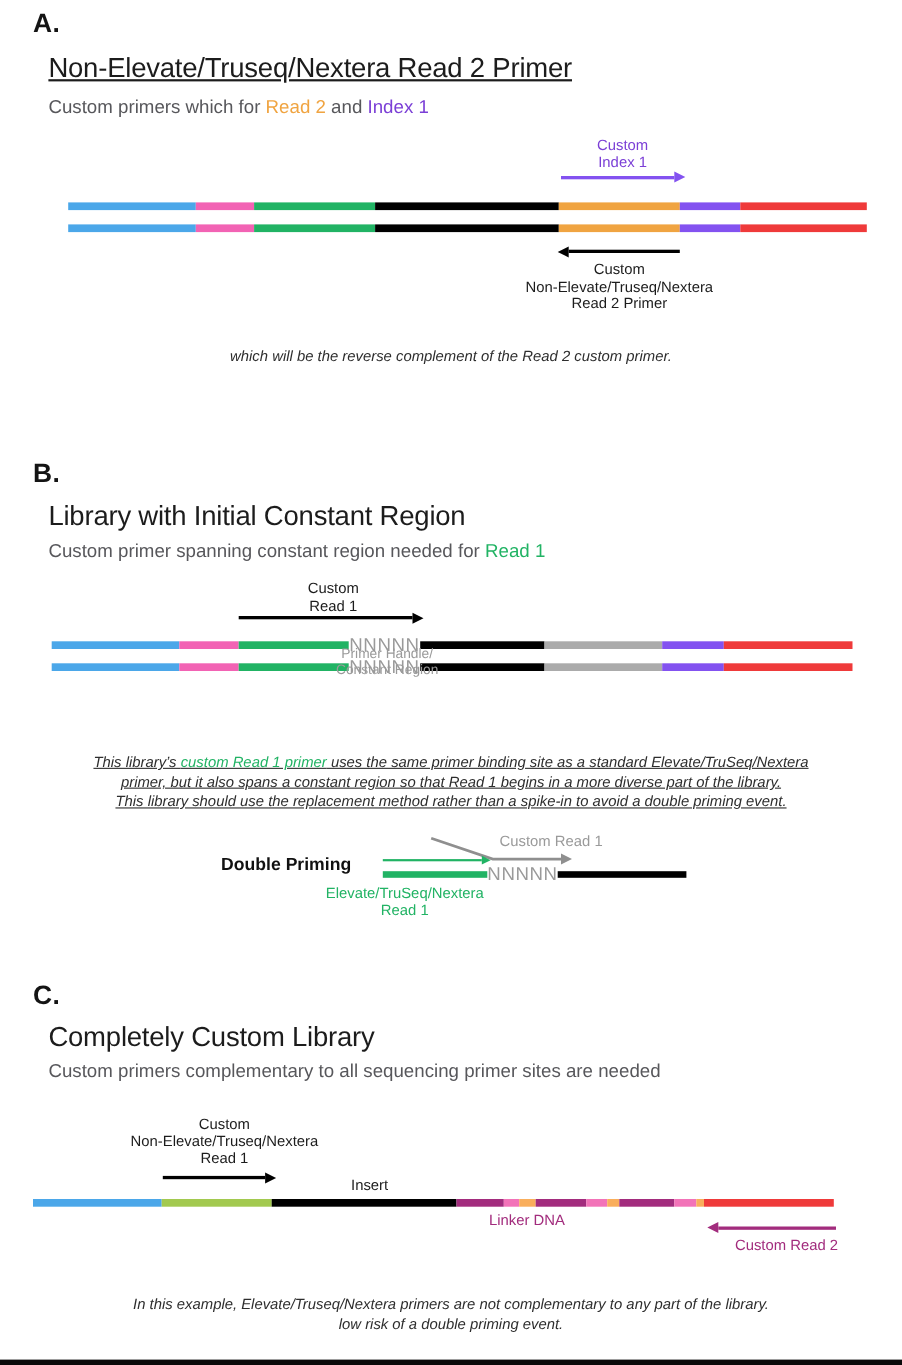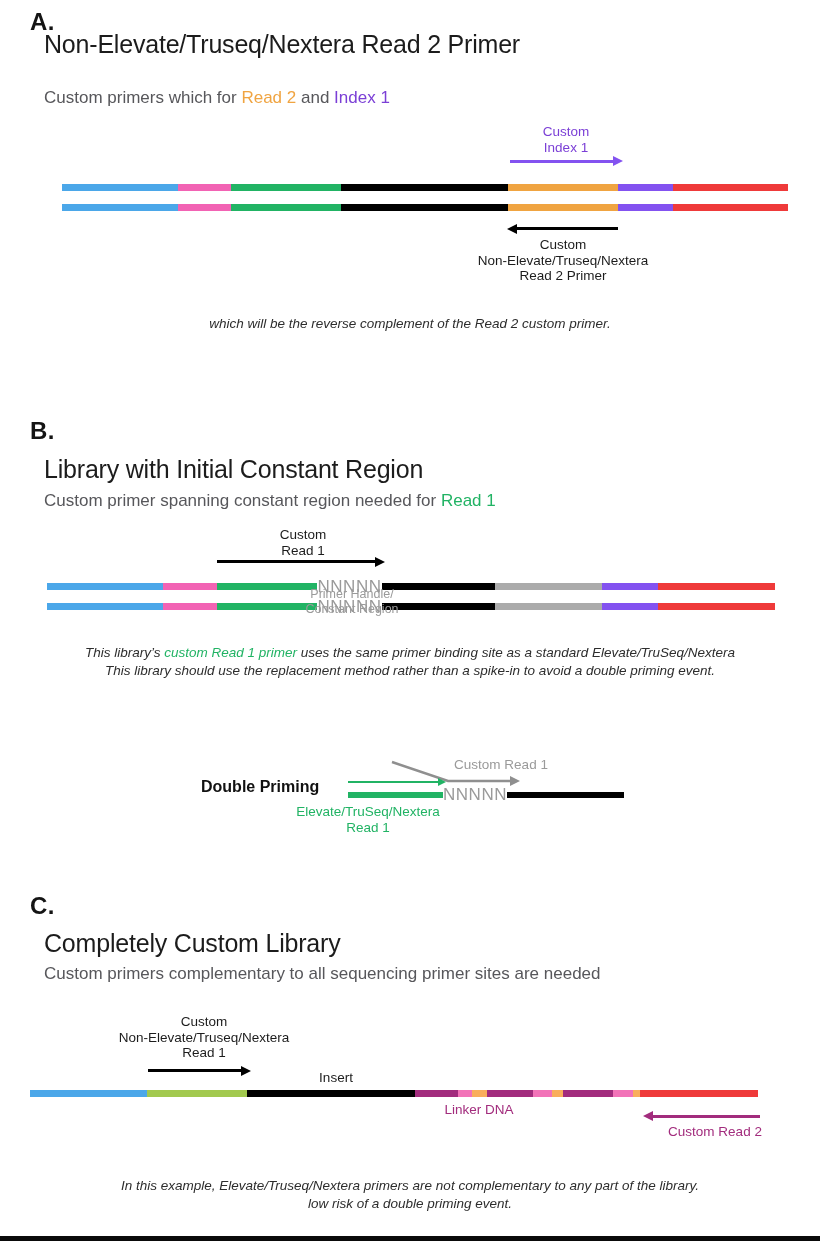--- a/index.html
+++ b/index.html
@@ -38,21 +38,21 @@
            font-size:13.5px;color:#2d2d2d;line-height:18px;}
   .caption div{white-space:nowrap;}
   .bottom-edge{position:absolute;left:0;bottom:0;width:820px;height:5px;background:#0a0a0a;}
 </style>
 </head>
 <body>
 
 <div id="canvas">
 
   <div class="abs panel-letter" style="left:30px;top:8px;">A.</div>
-  <div class="abs panel-title" style="left:44px;top:30px;">Non-Elevate/Truseq/Nextera Read 2 Primer</div>
+  <div class="abs panel-title" style="left:44px;top:48px;text-decoration:underline;">Non-Elevate/Truseq/Nextera Read 2 Primer</div>
   <div class="abs panel-sub" style="left:44px;top:88px;"><div><span>Custom primers which for </span><span style="color: rgb(240, 164, 65);">Read 2</span><span> and </span><span style="color: rgb(123, 63, 214);">Index 1</span></div></div>
 
   <div class="abs lbl purple" style="left:566px;top:124px;">
       <div>Custom</div>
       <div>Index 1</div>
     </div>
   <div class="harrow right" style="--c:#8352F0;left:510px;top:160px;width:103px;height:2.5px;"></div>
 
   <div class="bar-row" style="left:62px;top:184px;">
       <span class="seg" style="width: 116px; background: rgb(75, 167, 233);"></span>
@@ -113,22 +113,23 @@
       <span class="seg" style="width: 107px; background: rgb(171, 171, 171);"></span>
       <span class="seg" style="width: 56px; background: rgb(131, 82, 240);"></span>
       <span class="seg" style="width: 117px; background: rgb(239, 58, 58);"></span>
     </div>
 
   <div class="abs lbl gray sm" style="left:352px;top:587px;">
       <div>Primer Handle/</div>
       <div>Constant Region</div>
     </div>
 
-  <div class="caption" style="top:644px;">
+  <div class="caption" style="top:684px;text-decoration:underline;">
       <div><span>This library’s </span><span style="color: rgb(33, 179, 100);">custom Read 1 primer</span><span> uses the same primer binding site as a standard Elevate/TruSeq/Nextera</span></div>
+      <div><span>primer, but it also spans a constant region so that Read 1 begins in a more diverse part of the library.</span></div>
       <div><span>This library should use the replacement method rather than a spike-in to avoid a double priming event.</span></div>
     </div>
 
   <div class="abs bold-lbl" style="left:201px;top:778px;">Double Priming</div>
   <div class="abs lbl gray" style="left:489px;top:757px;margin-left:12px;">Custom Read 1</div>
   <svg class="abs" width="140" height="36" style="left:388px;top:752px;">
     <path d="M4 10 L60 29 H122" fill="none" stroke="#8f8f8f" stroke-width="2.5"></path>
     <polygon points="122,24 132,29 122,34" fill="#8f8f8f"></polygon>
   </svg>
   <div class="harrow thin right" style="--c:#21B364;left:348px;top:781px;width:90px;"></div>

